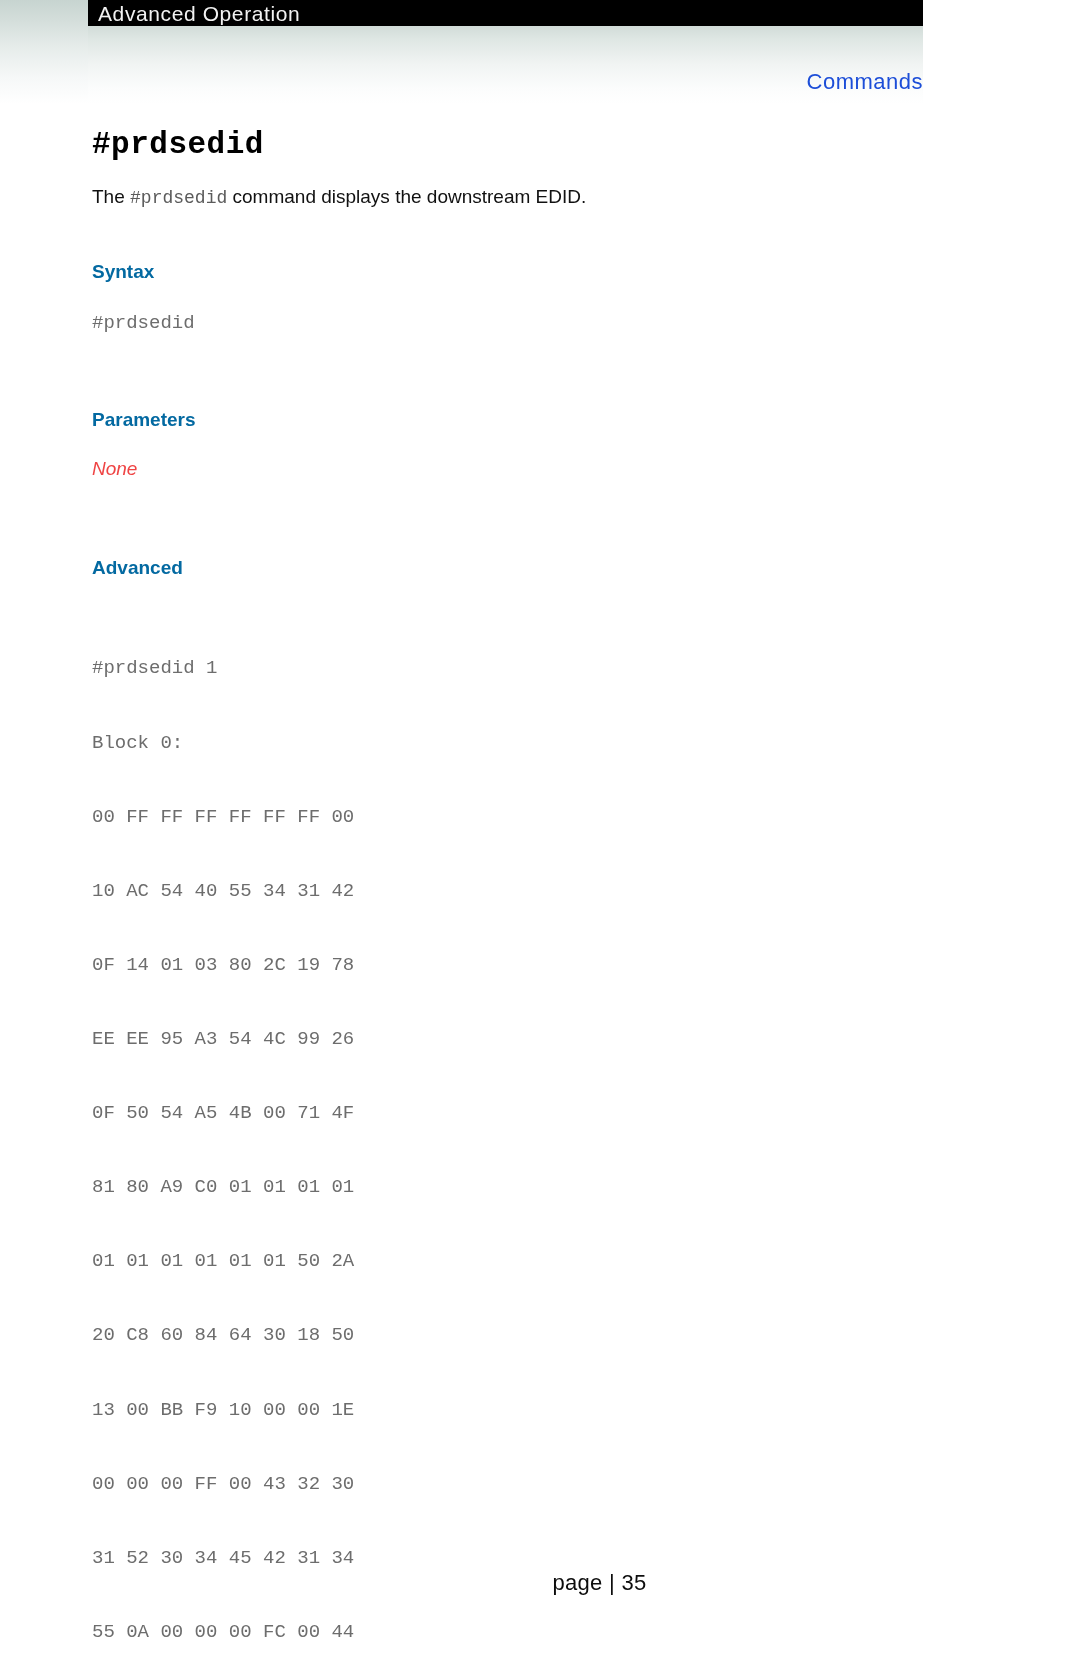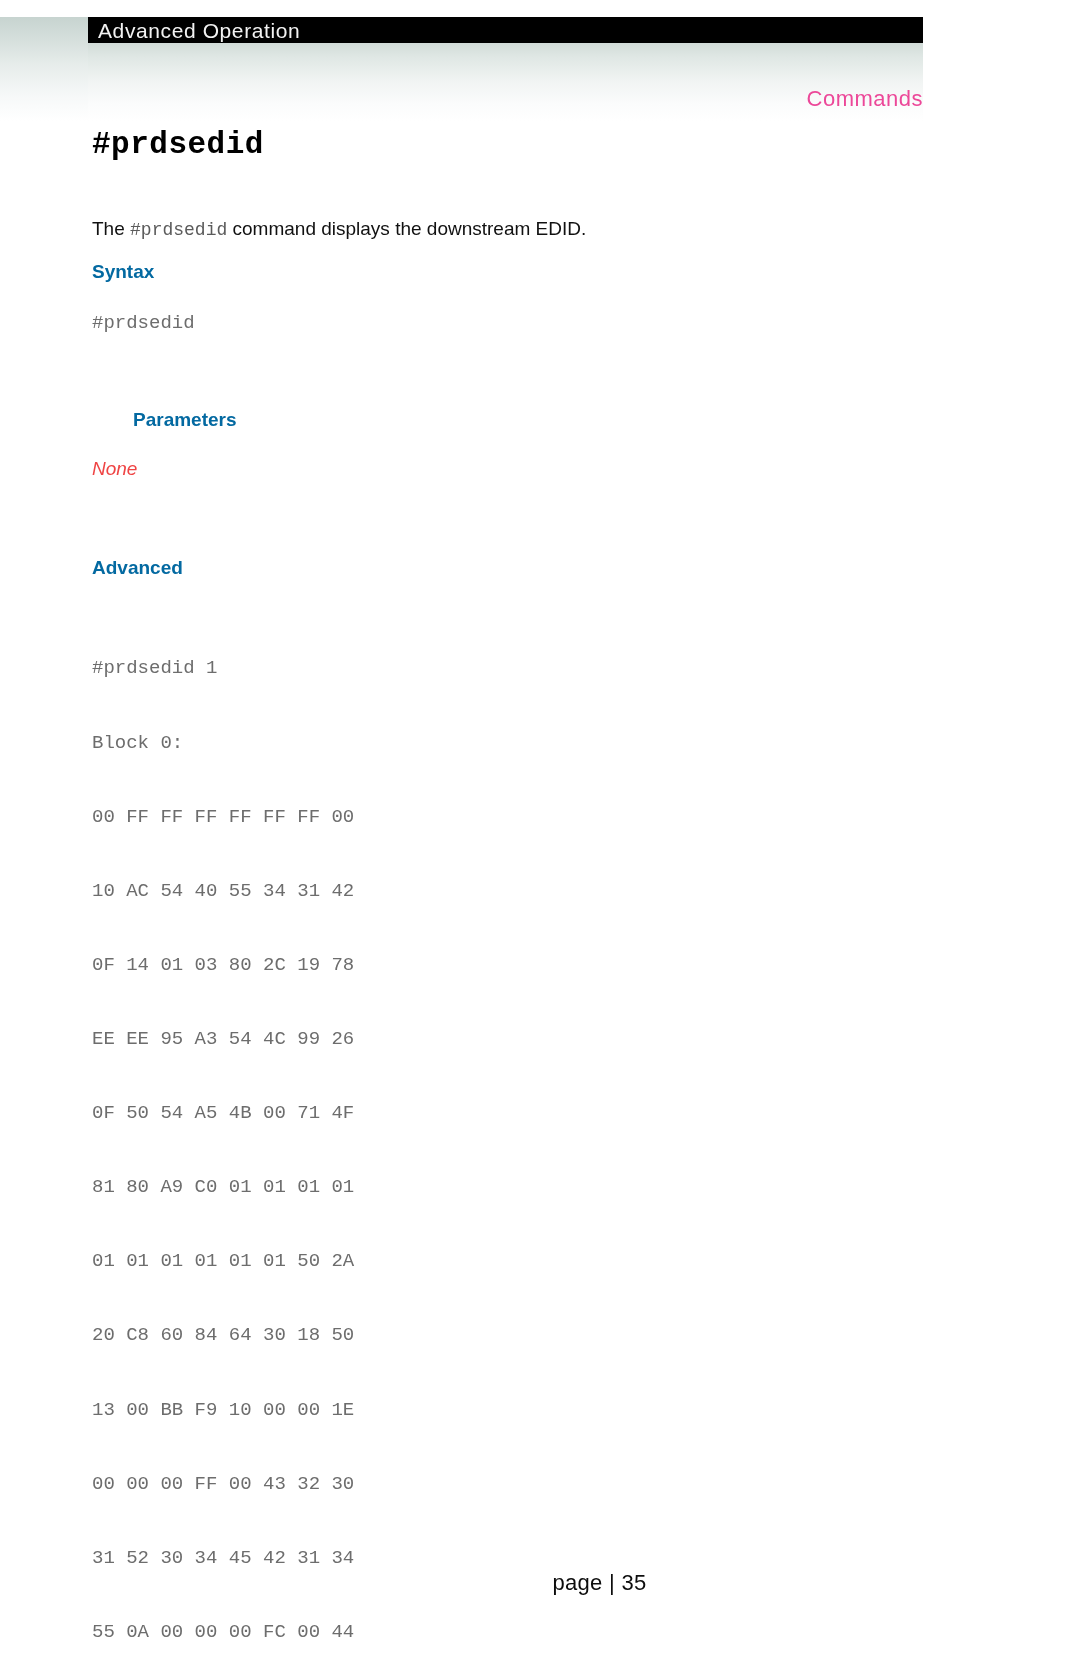--- a/index.html
+++ b/index.html
@@ -12,21 +12,21 @@
     width: 1080px;
     height: 1669px;
     position: relative;
     font-family: "Liberation Sans", sans-serif;
     overflow: hidden;
   }
 
   
   .header-wrap {
     position: absolute;
-    top: 17px;
+    top: 0;
     left: 0;
     width: 972px;
     height: 104px;
   }
   
   .header-gradient {
     position: absolute;
     top: 0;
     left: 0;
     width: 923px;
@@ -74,21 +74,21 @@
   }
   .header-section {
     position: absolute;
     top: 69px;
     left: 0;
     width: 923px;
     text-align: right;
     font-family: "Liberation Sans", sans-serif;
     font-size: 22px;
     letter-spacing: 0.5px;
-    color: #ec4899;
+    color: #1d4ed8;
     white-space: nowrap;
   }
 
   
   .content {
     position: absolute;
     left: 92px;
     top: 0;
     width: 860px;
   }
@@ -106,40 +106,39 @@
   }
 
   .desc {
     position: absolute;
     top: 186px;
     left: 0;
     font-family: "Liberation Sans", sans-serif;
     font-size: 19px;
     color: #111111;
     white-space: nowrap;
-    margin-top: 32px;
   }
   .desc .mono {
     font-family: "Liberation Mono", "DejaVu Sans Mono", monospace;
     font-size: 18px;
     color: #5b5b5b;
     letter-spacing: 0px;
   }
 
   .sec-head {
     position: absolute;
     left: 0;
     font-family: "Liberation Sans", sans-serif;
     font-size: 19px;
     font-weight: bold;
     color: #0369a1;
     white-space: nowrap;
   }
   .sec-head.syntax     { top: 261px; }
-  .sec-head.parameters { top: 409px; margin-left: 41px; }
+  .sec-head.parameters { top: 409px; }
   .sec-head.example    { top: 557px; }
 
   .code-line {
     position: absolute;
     left: 0;
     font-family: "Liberation Mono", "DejaVu Sans Mono", monospace;
     font-size: 19px;
     color: #6d6d6d;
     letter-spacing: 0px;
     white-space: pre;

